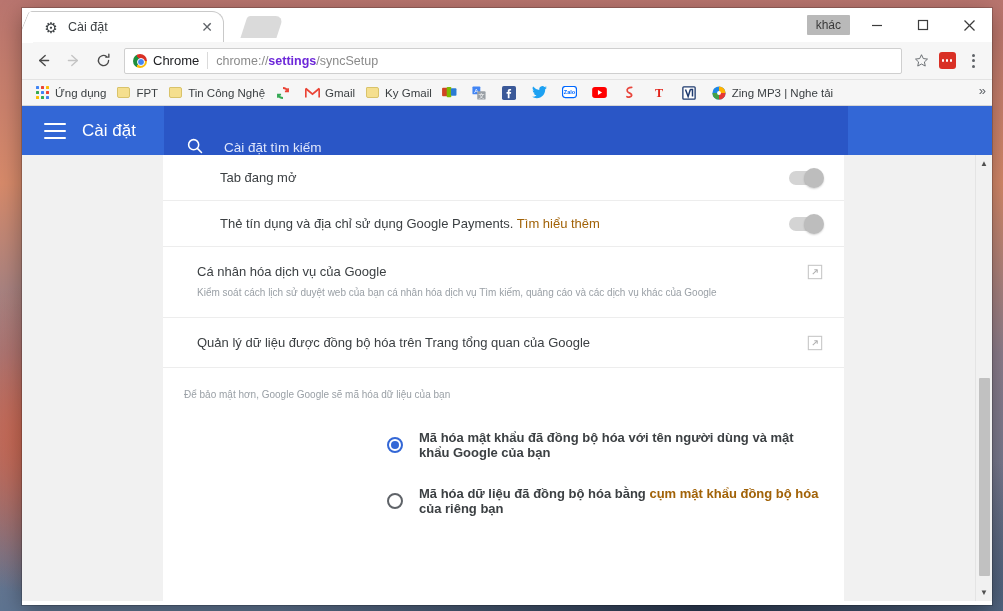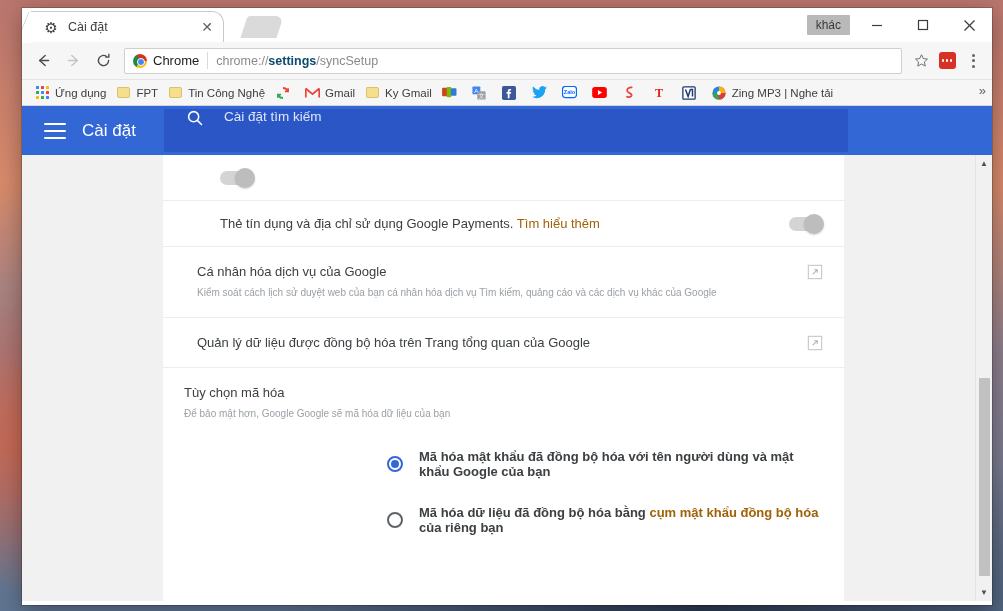--- a/index.html
+++ b/index.html
@@ -134,21 +134,21 @@
       conic-gradient(from -30deg, #d93025 0deg 120deg, #fbbc04 120deg 240deg, #1e8e3e 240deg 360deg);
     position: relative; margin-right: 6px; flex: 0 0 auto;
   }
   #chrome-logo:after {
     content: ""; position: absolute; left: 50%; top: 50%;
     width: 6px; height: 6px; margin: -3px 0 0 -3px;
     border-radius: 50%; background: #4285f4; border: 1px solid #fff;
   }
   #chrome-badge-text { font-size: 13px; color: #202124; white-space: nowrap; }
   #omnibox-url { font-size: 12.5px; color: #8a8a8a; white-space: nowrap; }
-  #omnibox-url b { color: #0c4a6e; font-weight: 700; }
+  #omnibox-url b { color: #6d28d9; font-weight: 700; }
   #star-btn, #ext-btn, #menu-btn {
     flex: 0 0 auto; display: flex; align-items: center; justify-content: center;
     cursor: pointer;
   }
   #star-btn { width: 22px; height: 22px; font-size: 14px; color: #5f6368; margin-left: 2px; }
   #ext-btn { width: 26px; height: 26px; margin-left: 2px; }
   #ext-icon {
     width: 17px; height: 17px; border-radius: 3px; background: #d93025;
     display: flex; align-items: center; justify-content: center;
     gap: 1.5px;
@@ -195,22 +195,22 @@
     width: 22px; height: 16px; margin: 0 16px 0 22px;
     display: flex; flex-direction: column; justify-content: space-between;
     cursor: pointer; flex: 0 0 auto;
   }
   #hamburger i { display: block; height: 2px; background: #fff; border-radius: 1px; }
   #settings-title {
     font-size: 17px; color: #ffffff; font-weight: 400;
     flex: 0 0 auto; width: 82px;
   }
   #search-wrap {
-    background: #2a56c6; height: 43px; flex: 1 1 auto;
-    display: flex; align-items: flex-start; max-width: 684px;
+    background: #2a56c6; height: 49px; flex: 1 1 auto;
+    display: flex; align-items: flex-end; max-width: 684px;
     padding: 0 0 0 22px;
   }
   #search-icon {
     width: 18px; height: 18px; margin-right: 20px; flex: 0 0 auto;
   }
   #search-input {
     background: transparent; border: none; outline: none;
     color: #fff; font-size: 13.5px; font-family: "Liberation Sans", sans-serif;
     width: 100%;
   }
@@ -557,20 +557,21 @@
           </svg>
         </span>
         <input id="search-input" type="text" placeholder="Cài đặt tìm kiếm" style="">
       </div>
     </div>
 
     <div id="content-area">
       <div id="card">
 
         <div class="row">
+          <span class="row-label">Tab đang mở</span>
           <span class="toggle"></span>
         </div>
 
         <div class="row">
           <span class="row-label"><span>Thẻ tín dụng và địa chỉ sử dụng Google Payments.</span> <a class="link">Tìm hiểu thêm</a></span>
           <span class="toggle"></span>
         </div>
 
         <div class="section">
           <div class="section-text">
@@ -593,21 +594,20 @@
           <span class="ext-link-icon">
             <svg width="16" height="16" viewBox="0 0 18 18">
               <rect x="1.5" y="1.5" width="15" height="15" fill="none" stroke="#c6c6c6" stroke-width="1.2"></rect>
               <path d="M6.5 11.5 L11.5 6.5" stroke="#b0b0b0" stroke-width="1.2"></path>
               <path d="M8.2 6.5 L11.5 6.5 L11.5 9.8" fill="none" stroke="#b0b0b0" stroke-width="1.2" stroke-linejoin="round"></path>
             </svg>
           </span>
         </div>
 
         <div id="encryption-block">
-          <div class="section-title">Tùy chọn mã hóa</div>
           <div class="section-sub">Để bảo mật hơn, Google Google sẽ mã hóa dữ liệu của bạn</div>
 
           <div class="radio-row">
             <span class="radio checked"></span>
             <span class="radio-label">Mã hóa mật khẩu đã đồng bộ hóa với tên người dùng và mật khẩu Google của bạn</span>
           </div>
 
           <div class="radio-row">
             <span class="radio"></span>
             <span class="radio-label"><span>Mã hóa dữ liệu đã đồng bộ hóa bằng </span><a class="link">cụm mật khẩu đồng bộ hóa</a><span> của riêng bạn</span></span>

